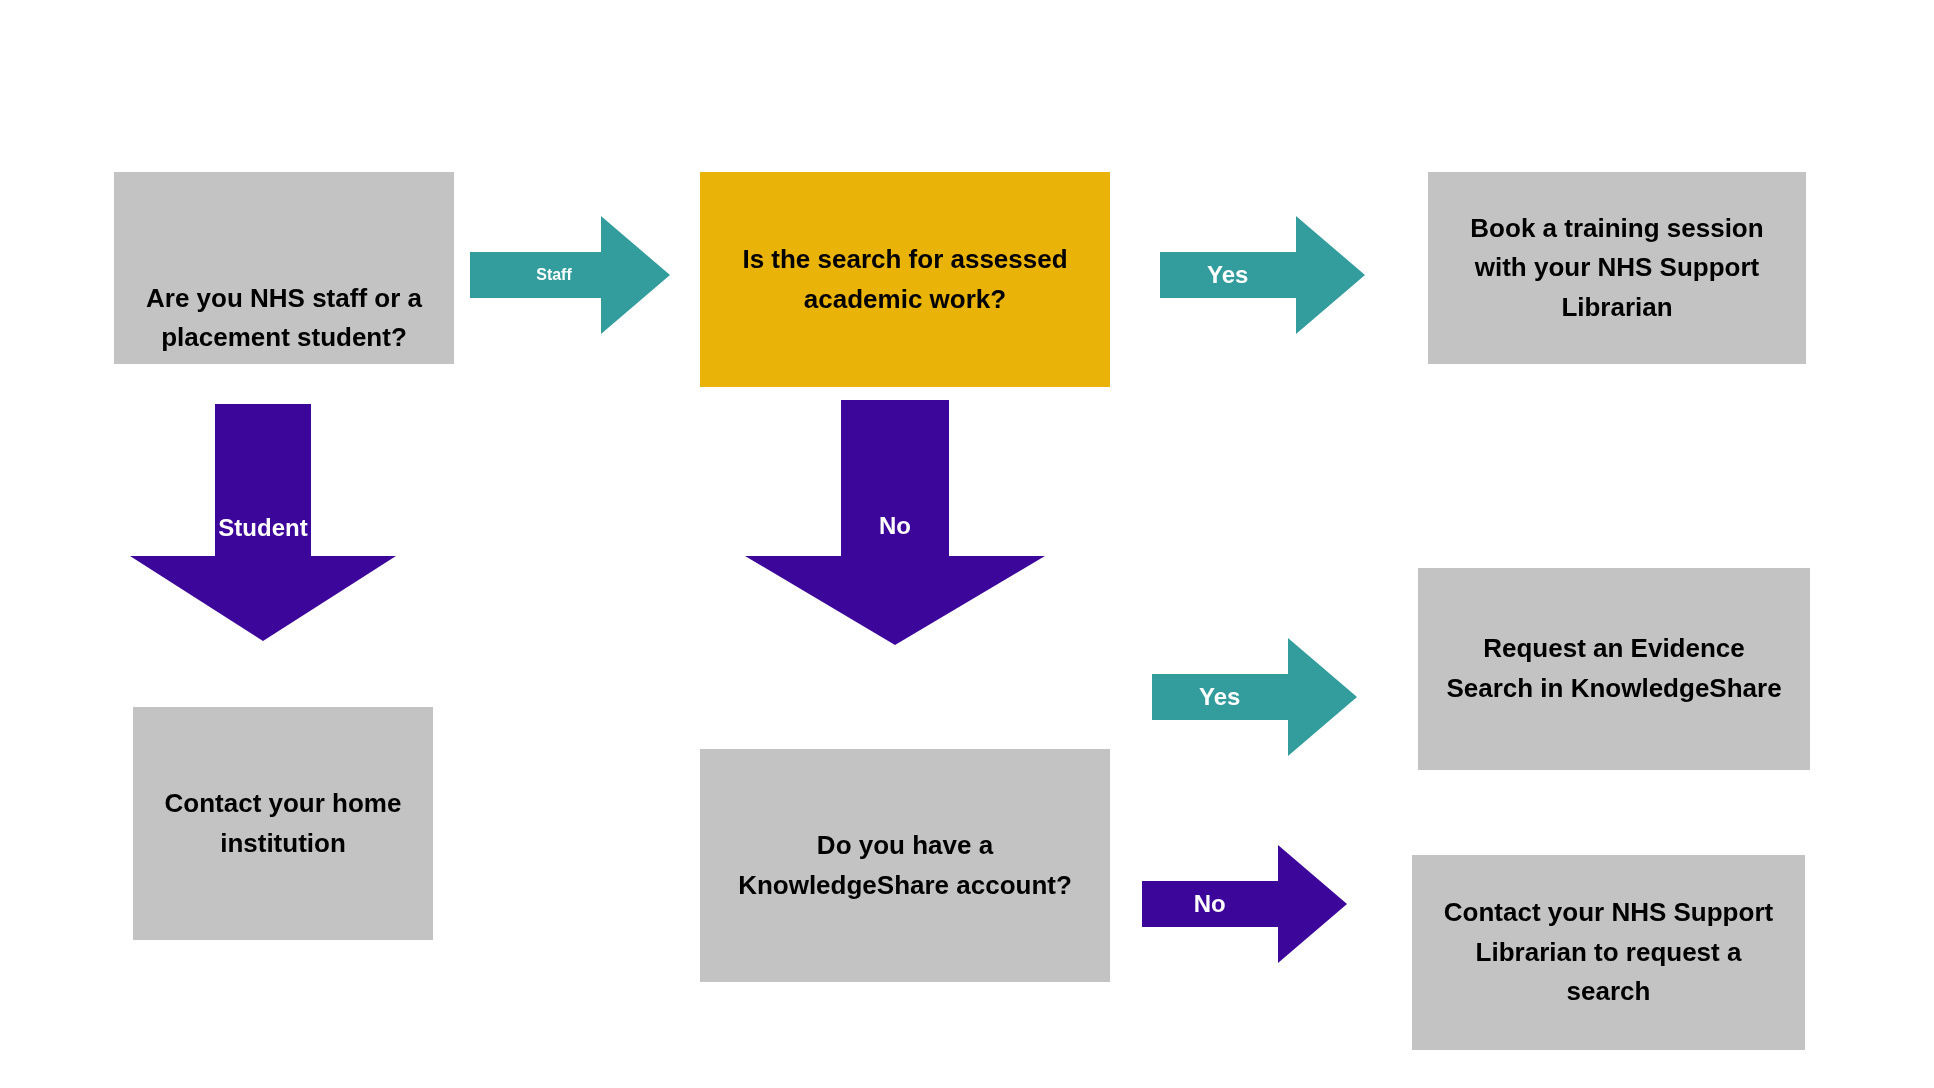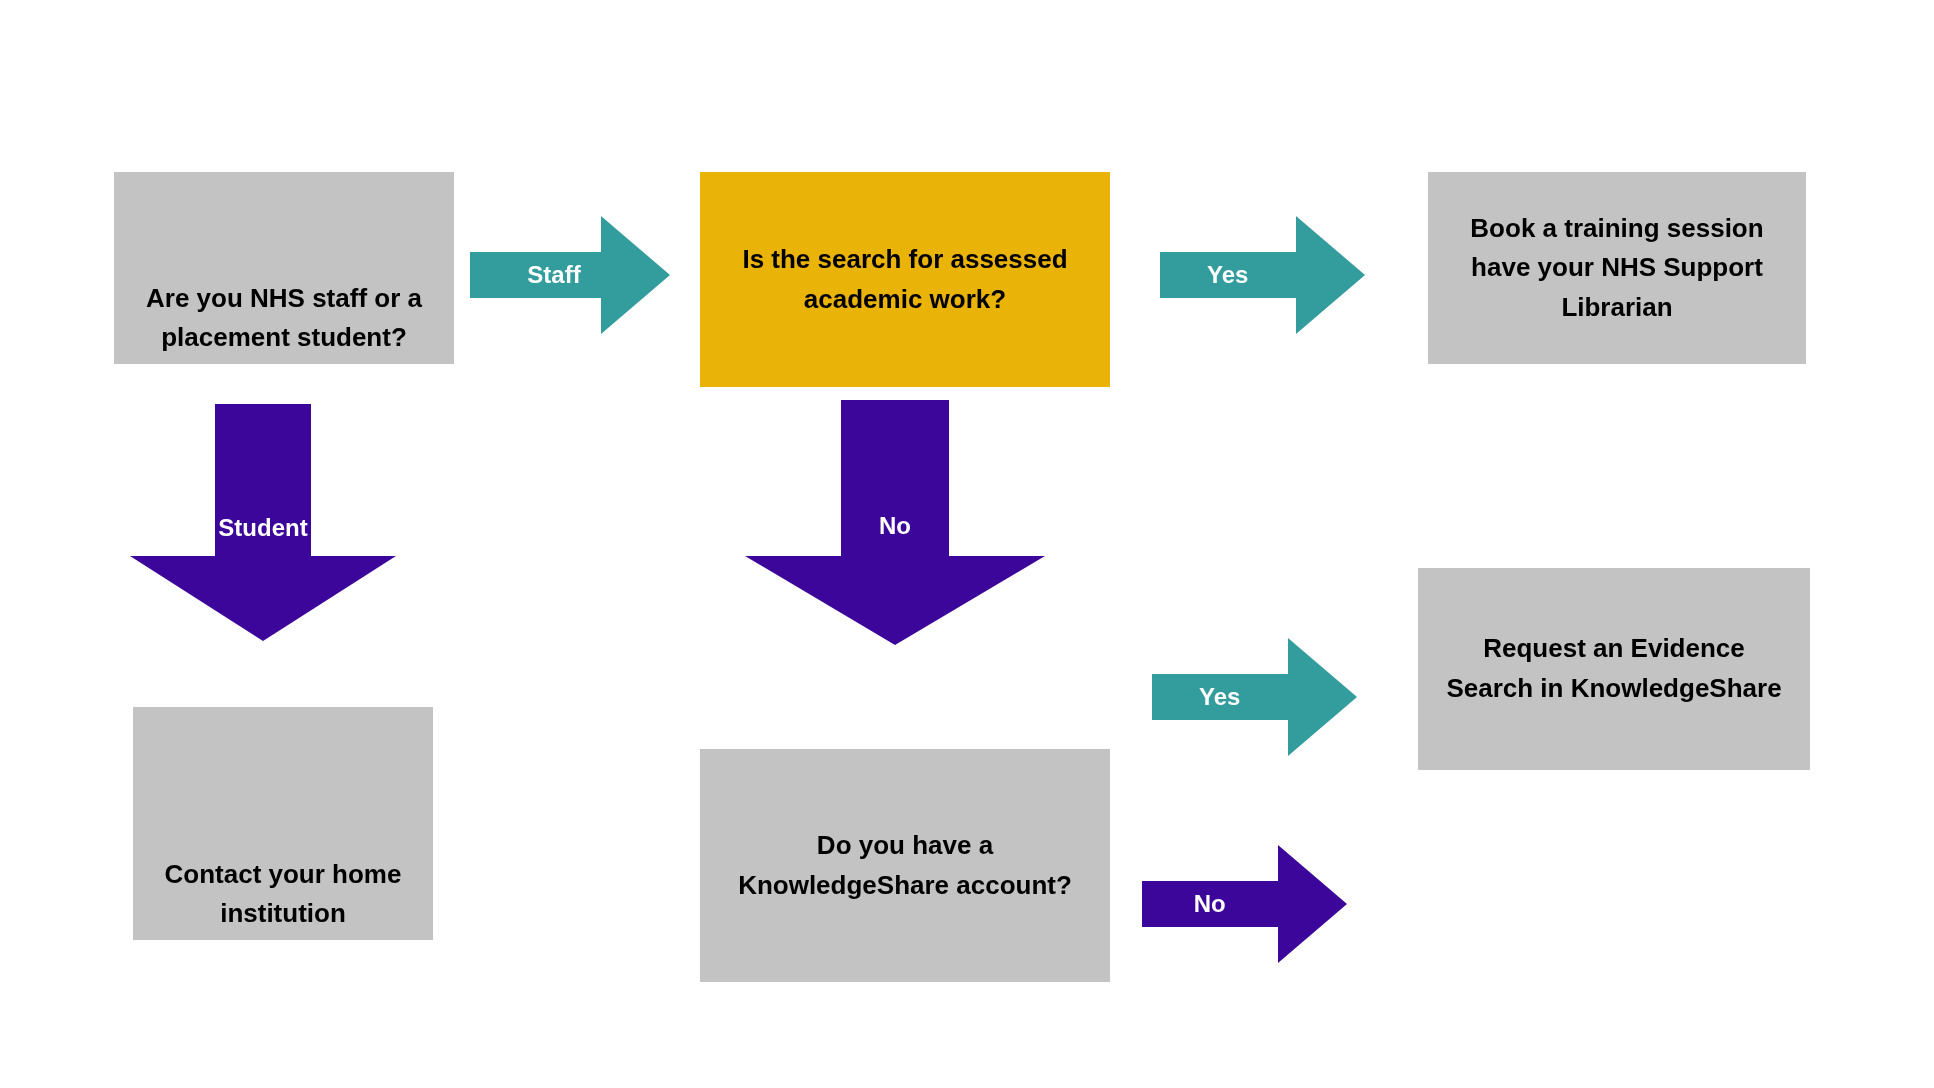--- a/index.html
+++ b/index.html
@@ -72,38 +72,38 @@
 
   <div class="node" id="node-0" style="left:114px; top:172px; width:340px; height:192px; background:#c3c3c3; font-size:26px;align-items:flex-end;">
     <span class="node-text">Are you NHS staff or a
 placement student?</span>
   </div>
 
   <div class="arrow right" id="arrow-0" style="left:470px; top:216px; width:200px; height:118px;">
     <svg viewBox="0 0 200 118" preserveAspectRatio="none">
       <polygon points="0,36 131,36 131,0 200,59 131,118 131,82 0,82" fill="#339c9c"></polygon>
     </svg>
-    <span class="arrow-label" style="font-size:24px;margin-left:36px;">Staff</span>
+    <span class="arrow-label" style="font-size:16px;margin-left:36px;">Staff</span>
   </div>
 
   <div class="node" id="node-1" style="left:700px; top:172px; width:410px; height:215px; background:#eab308; font-size:26px;">
     <span class="node-text">Is the search for assessed
 academic work?</span>
   </div>
 
   <div class="arrow right" id="arrow-1" style="left:1160px; top:216px; width:205px; height:118px;">
     <svg viewBox="0 0 205 118" preserveAspectRatio="none">
       <polygon points="0,36 136,36 136,0 205,59 136,118 136,82 0,82" fill="#339c9c"></polygon>
     </svg>
     <span class="arrow-label" style="font-size:24px;">Yes</span>
   </div>
 
   <div class="node" id="node-2" style="left:1428px; top:172px; width:378px; height:192px; background:#c3c3c3; font-size:26px;">
     <span class="node-text">Book a training  session
-have your NHS  Support
+with your NHS  Support
 Librarian</span>
   </div>
 
   <div class="arrow down" id="arrow-2" style="left:130px; top:404px; width:266px; height:237px;">
     <svg viewBox="0 0 266 237" preserveAspectRatio="none">
       <polygon points="85,0 181,0 181,152 266,152 133,237 0,152 85,152" fill="#3d069b"></polygon>
     </svg>
     <span class="arrow-label" style="font-size:24px; top:110px;">Student</span>
   </div>
 
@@ -119,31 +119,36 @@
       <polygon points="0,36 136,36 136,0 205,59 136,118 136,82 0,82" fill="#339c9c"></polygon>
     </svg>
     <span class="arrow-label" style="font-size:24px;">Yes</span>
   </div>
 
   <div class="node" id="node-5" style="left:1418px; top:568px; width:392px; height:202px; background:#c3c3c3; font-size:26px;justify-content:center;">
     <span class="node-text">Request an Evidence
 Search in KnowledgeShare</span>
   </div>
 
-  <div class="node" id="node-3" style="left:133px; top:707px; width:300px; height:233px; background:#c3c3c3; font-size:26px;align-items:flex-end;">
+  <div class="node" id="node-3" style="left:133px; top:707px; width:300px; height:233px; background:#c3c3c3; font-size:26px;">
     <span class="node-text">Contact your home
 institution</span>
   </div>
 
   <div class="node" id="node-4" style="left:700px; top:749px; width:410px; height:233px; background:#c3c3c3; font-size:26px;">
     <span class="node-text">Do you have a
 KnowledgeShare account?</span>
   </div>
 
   <div class="arrow right" id="arrow-5" style="left:1142px; top:845px; width:205px; height:118px;">
     <svg viewBox="0 0 205 118" preserveAspectRatio="none">
       <polygon points="0,36 136,36 136,0 205,59 136,118 136,82 0,82" fill="#3d069b"></polygon>
     </svg>
     <span class="arrow-label" style="font-size:24px;">No</span>
   </div>
 
+  <div class="node" id="node-6" style="left:1412px; top:855px; width:393px; height:195px; background:#c3c3c3; font-size:26px;">
+    <span class="node-text">Contact your NHS Support
+Librarian to request a
+search</span>
+  </div>
 
 </div>
 
 </body></html>

